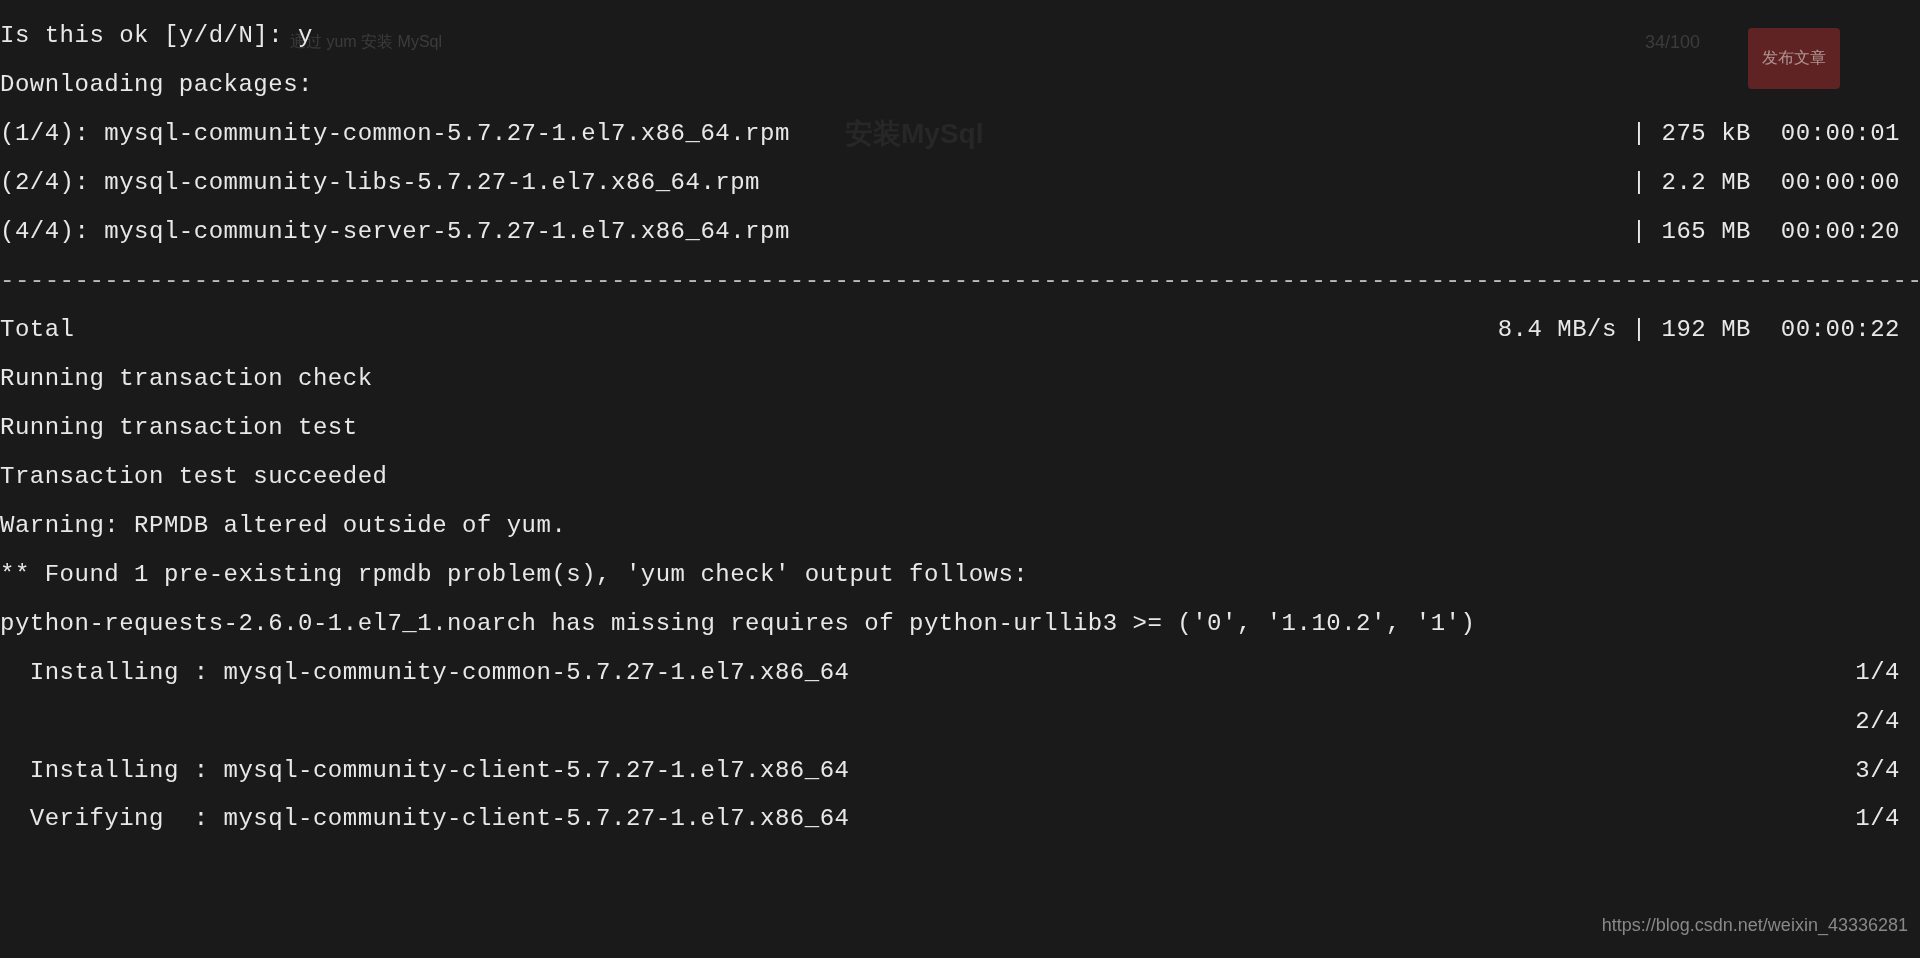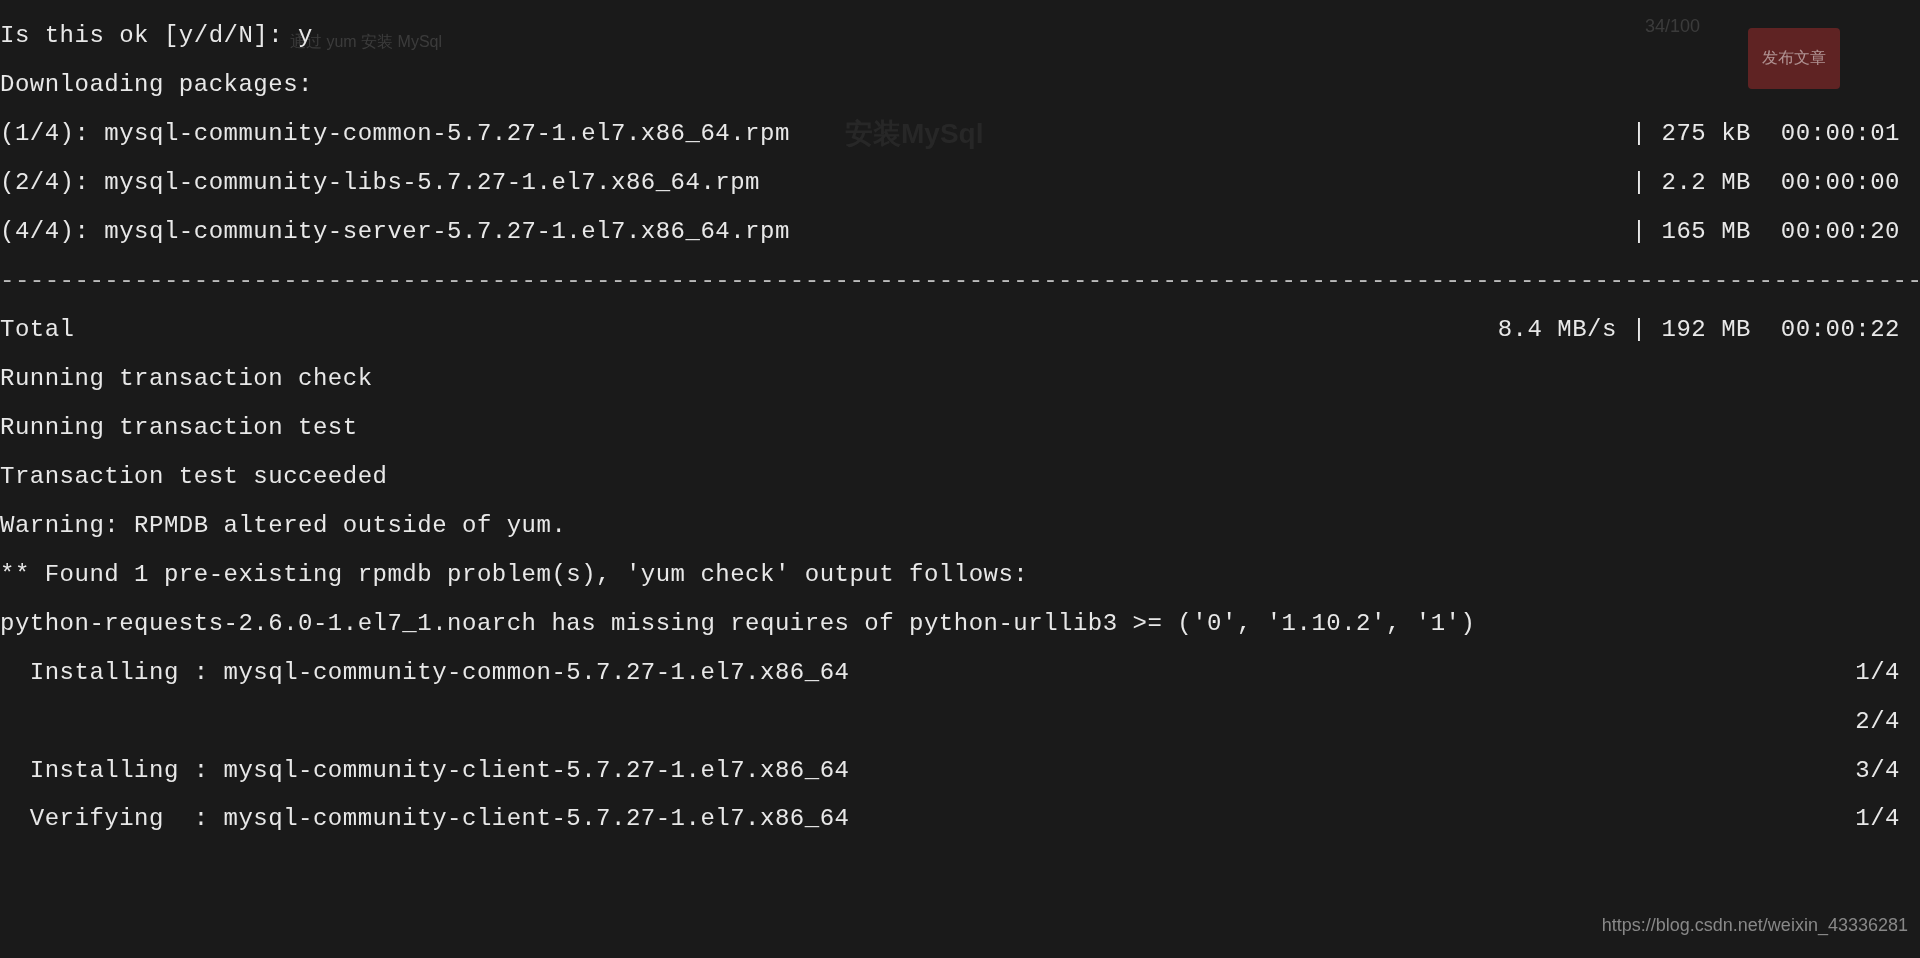--- a/index.html
+++ b/index.html
@@ -77,17 +77,17 @@
 
 
 
 
 
 
 
 </div>
 
 <div class="bg-hint" style="top:32px;left:290px">通过 yum 安装 MySql</div>
-<div class="bg-hint" style="top:16px;right:220px;font-size:18px">34/100</div>
+<div class="bg-hint" style="top:32px;right:220px;font-size:18px">34/100</div>
 <div class="bg-hint" style="top:28px;right:80px;background:rgba(200,50,50,0.4);color:rgba(255,255,255,0.5);padding:20px 14px;border-radius:4px">发布文章</div>
 <div class="bg-hint" style="top:115px;left:845px;font-size:28px;font-weight:bold;color:rgba(60,60,60,0.4)">安装MySql</div>
 
 <div class="watermark">https://blog.csdn.net/weixin_43336281</div>
 
 </body></html>

